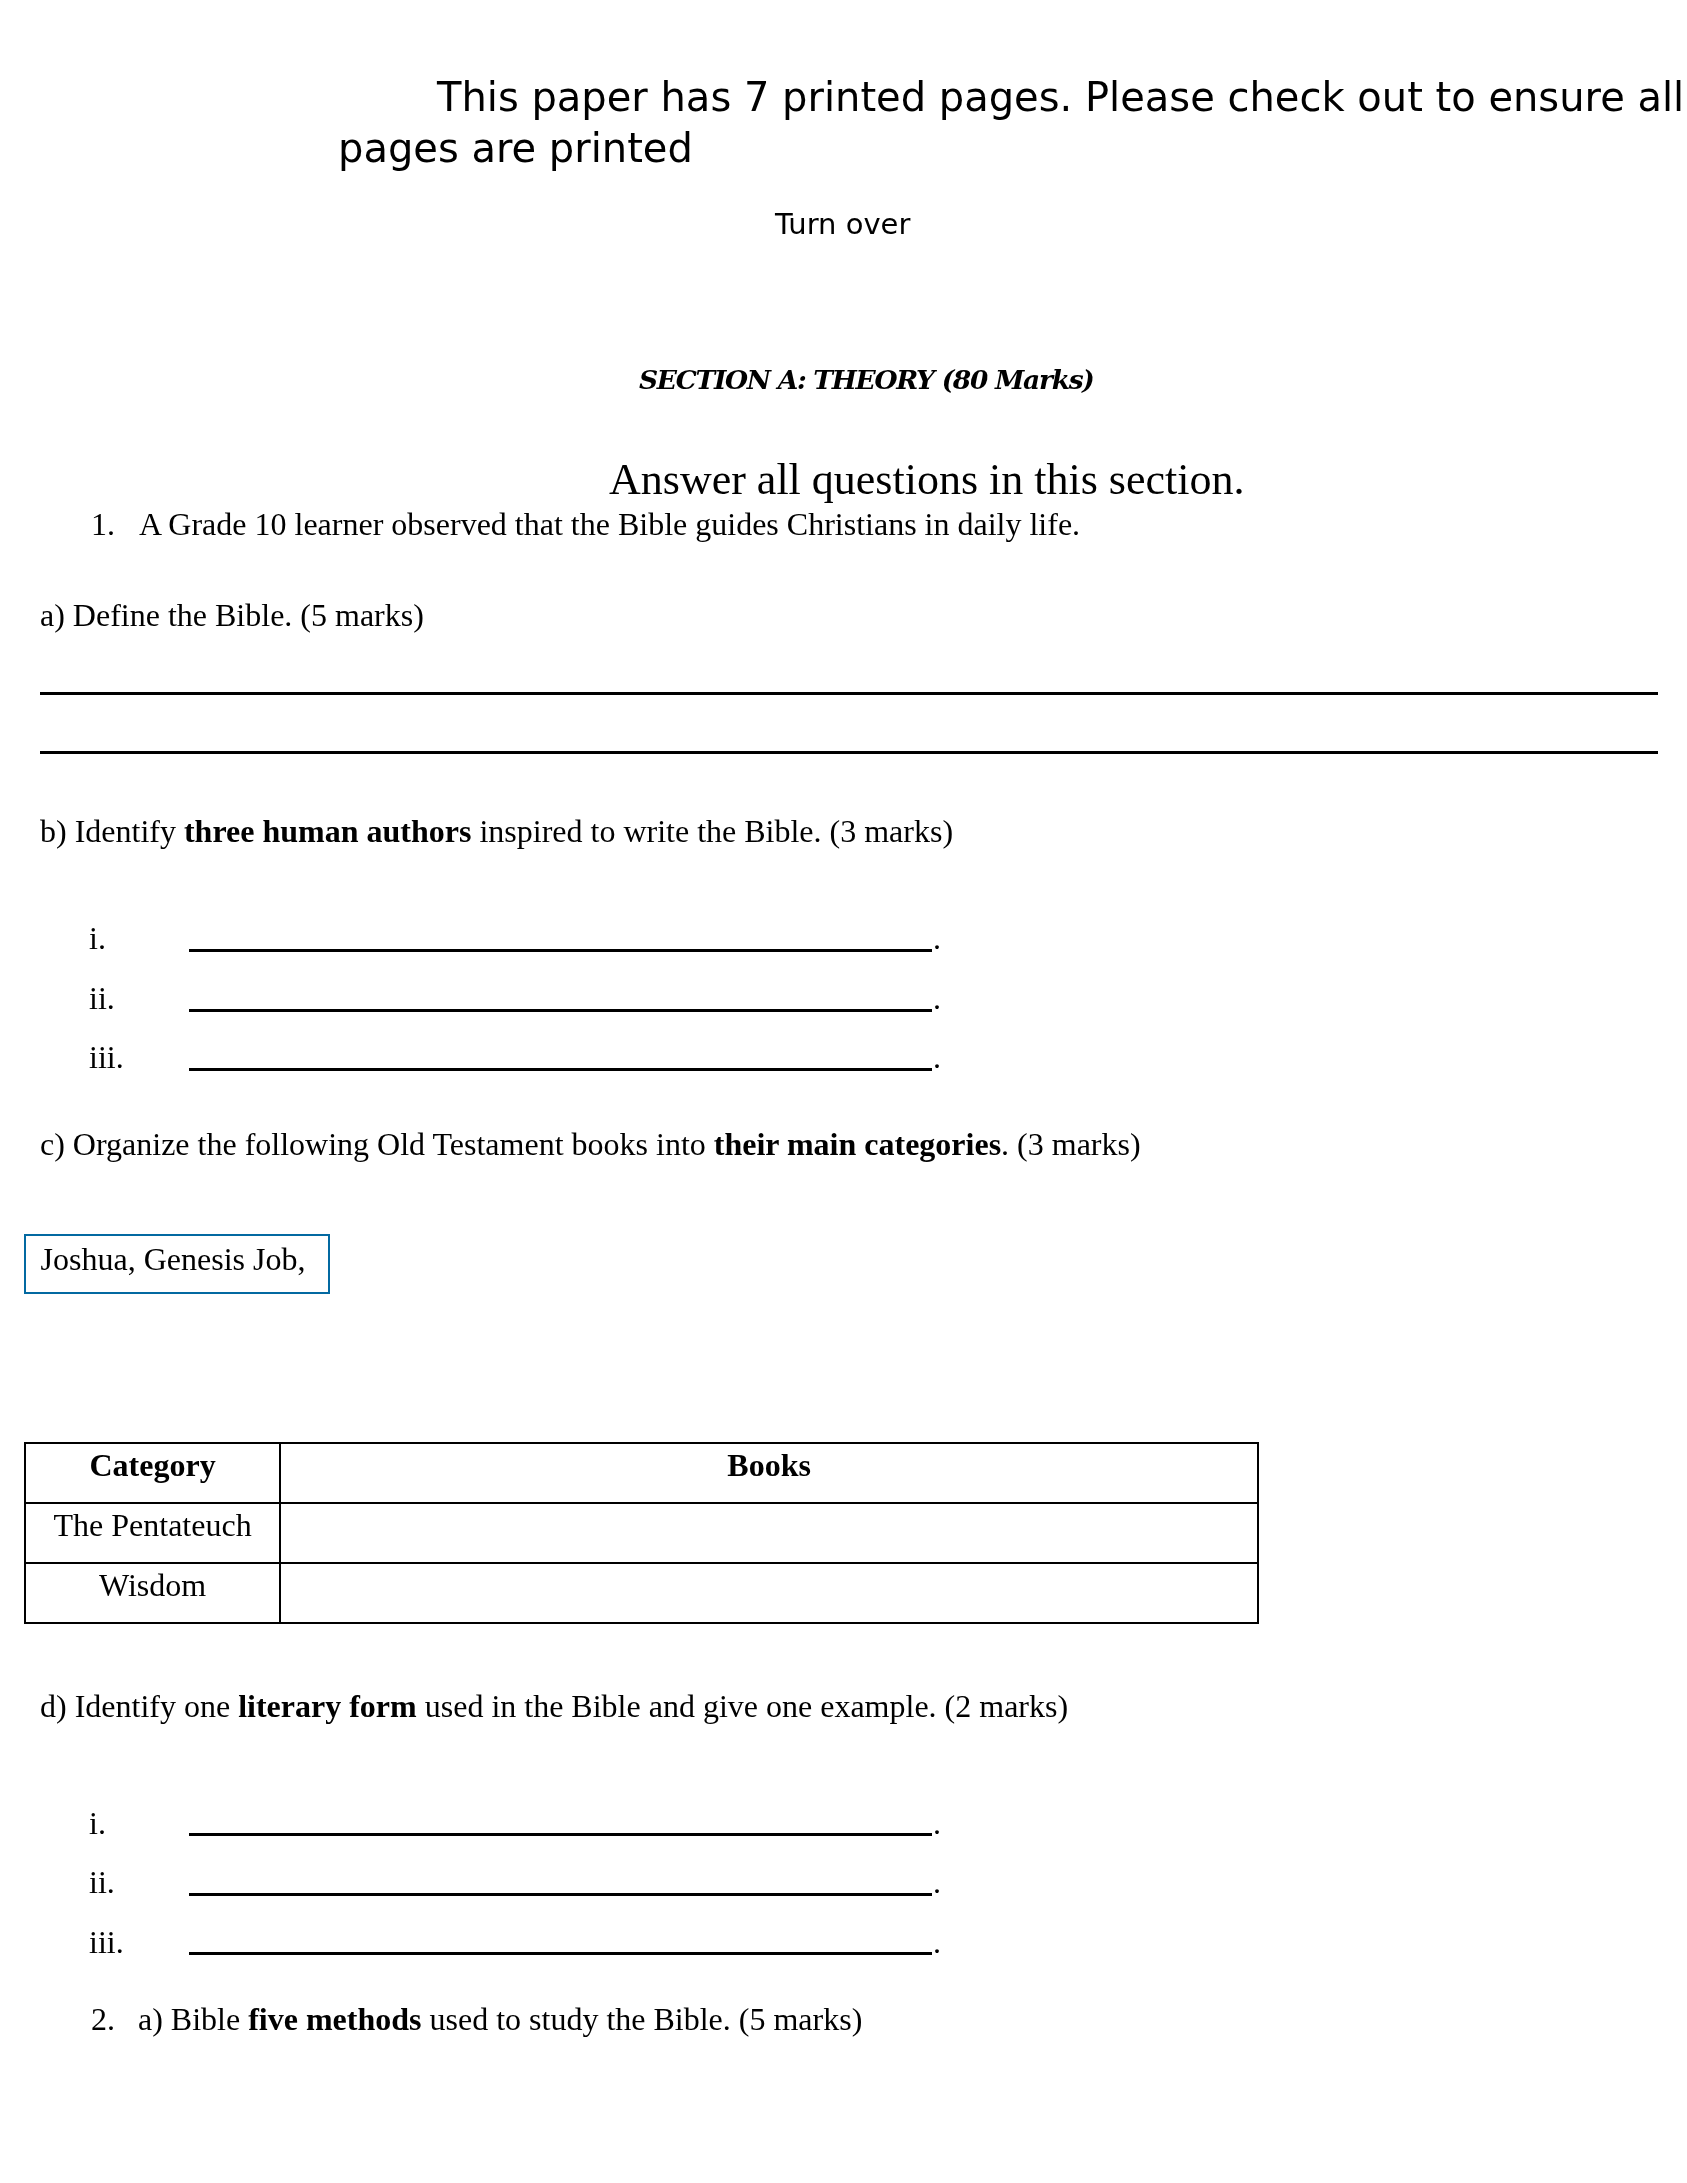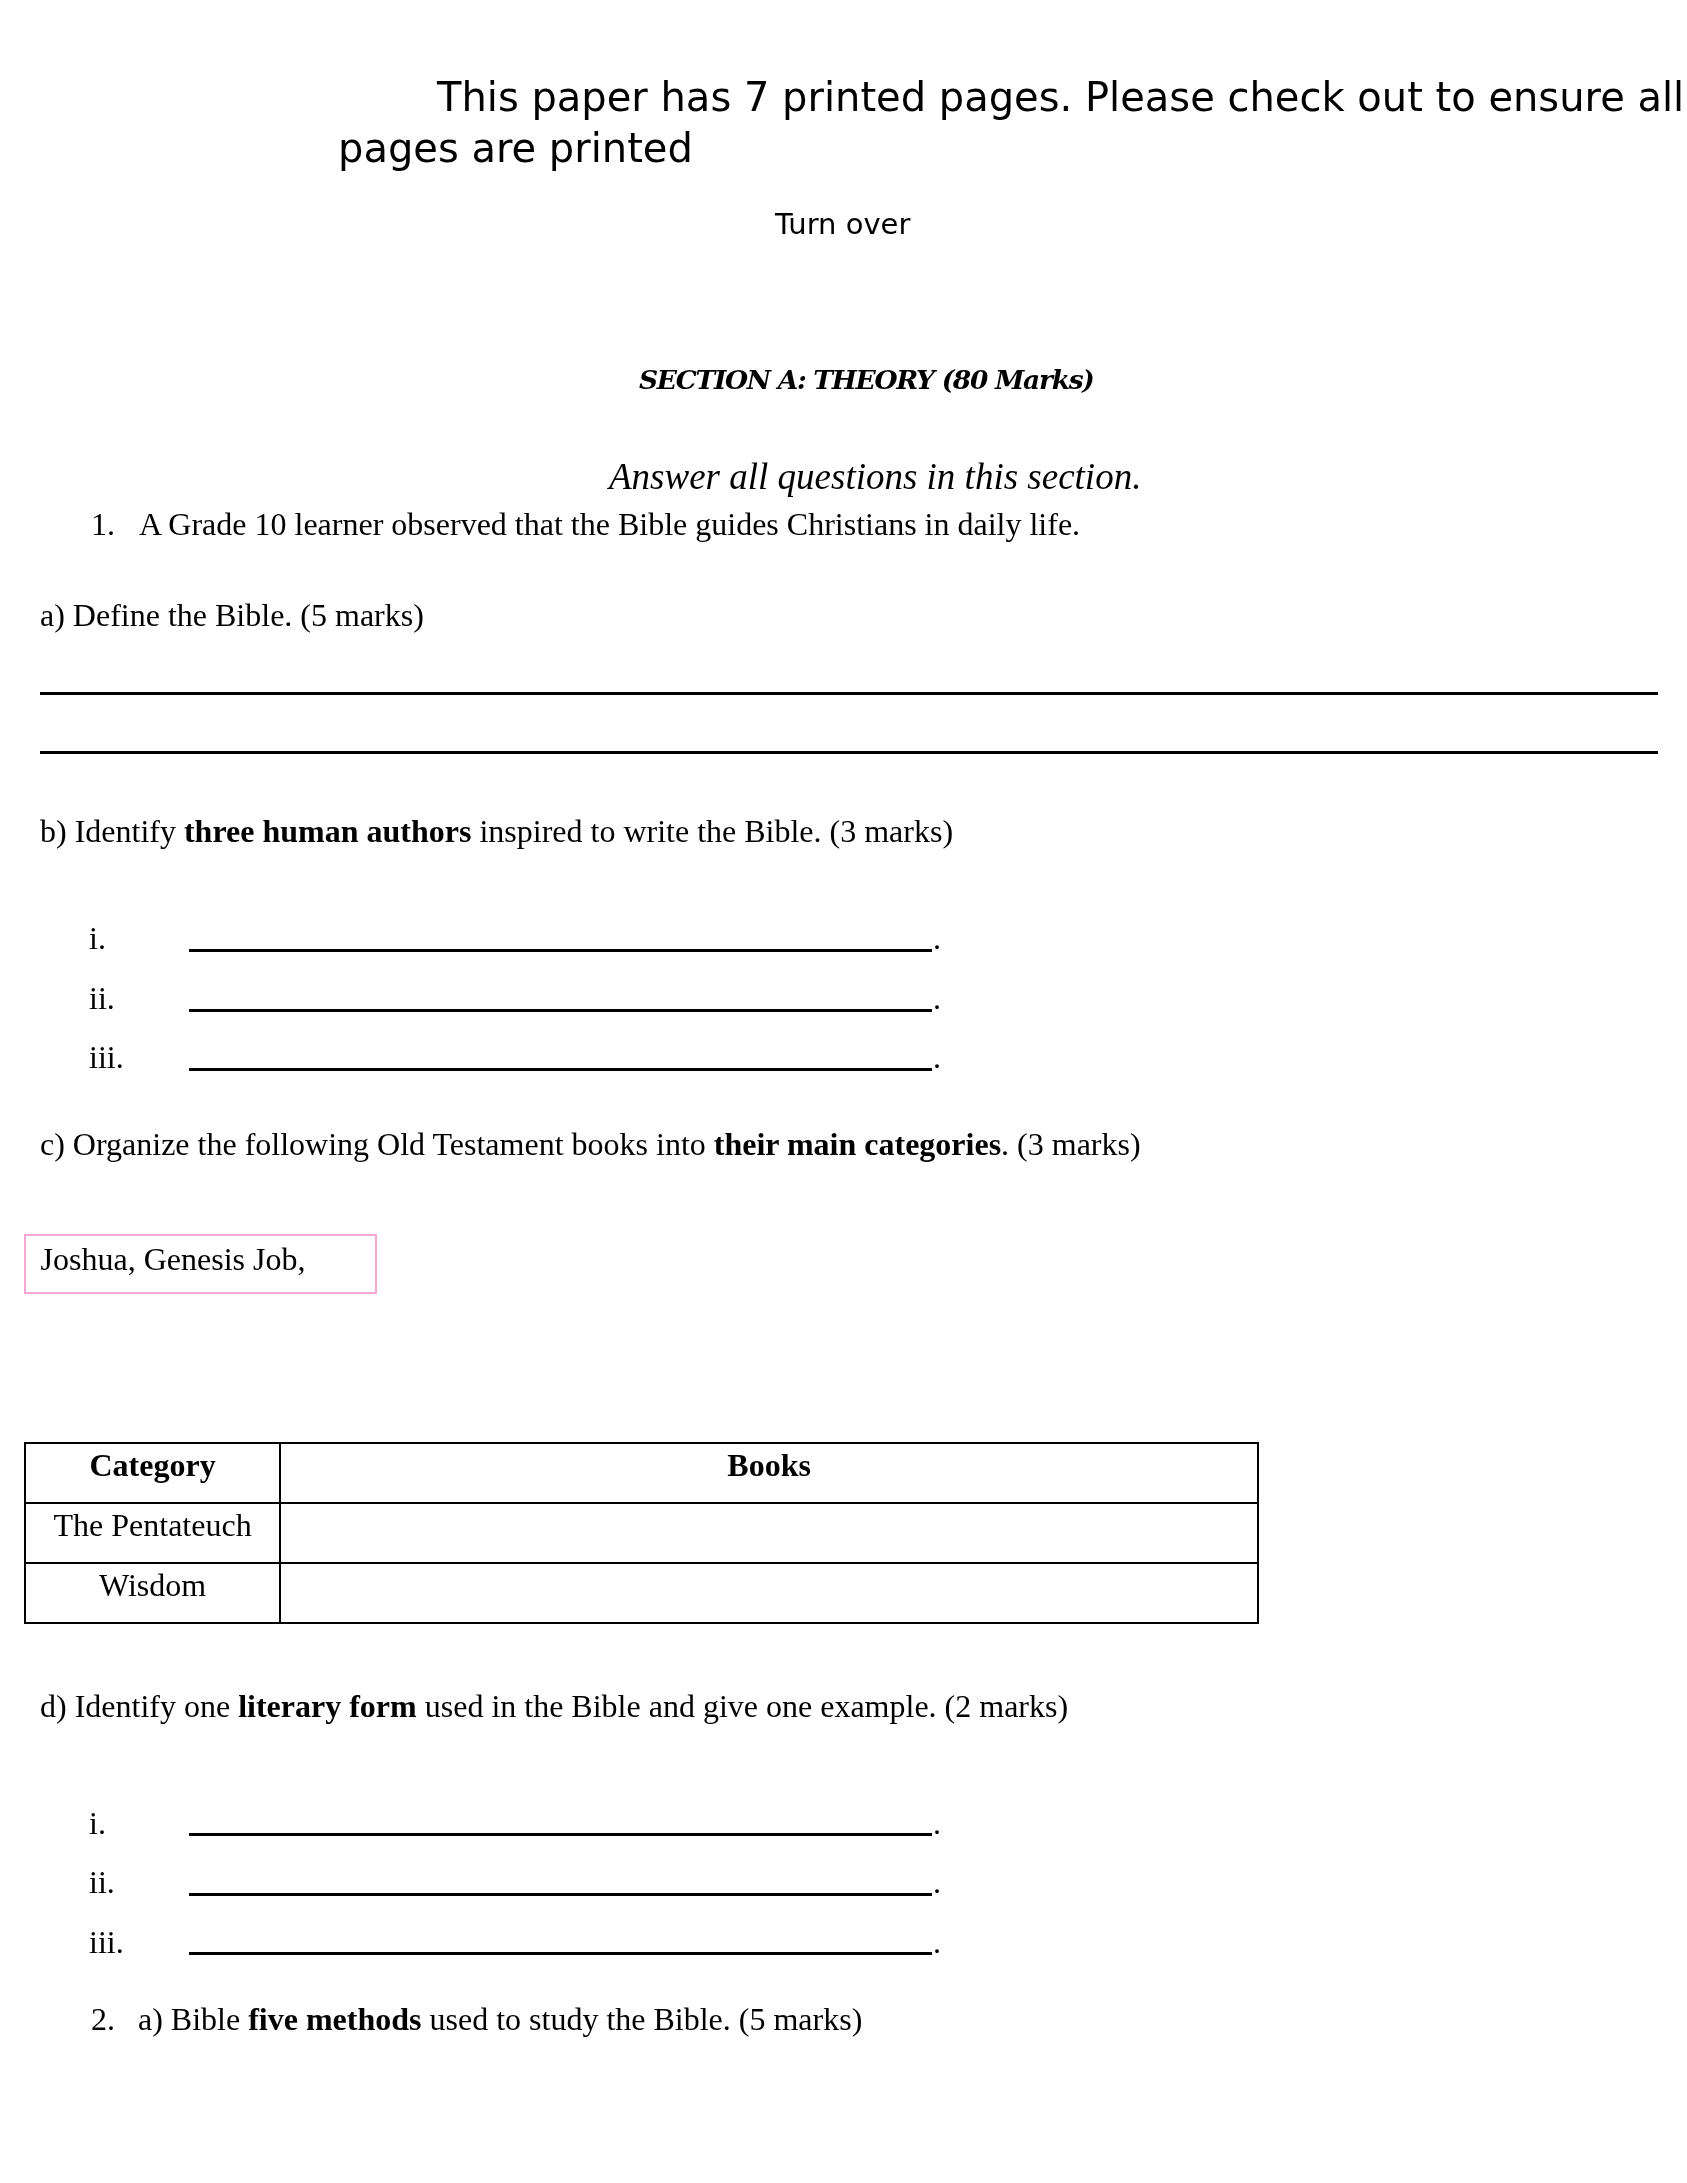--- a/index.html
+++ b/index.html
@@ -3,27 +3,27 @@
 <meta charset="utf-8">
 <style>
   html, body { margin: 0; padding: 0; background: #ffffff; }
   body { width: 1687px; height: 2183px; position: relative; overflow: hidden; color: #000; }
   .abs { position: absolute; white-space: nowrap; }
   .sans { font-family: "DejaVu Sans", sans-serif; }
   .serif { font-family: "Liberation Serif", "DejaVu Serif", serif; }
   .notice { font-size: 40px; line-height: 1; }
   .turnover { font-size: 29px; line-height: 1; }
   .section-title { font-family: "DejaVu Serif", serif; font-style: italic; font-weight: bold; font-size: 26.5px; letter-spacing: -1.3px; line-height: 1; }
-  .instruction { font-style: italic; font-size: 37px; line-height: 1; }
+  .instruction { font-size: 44px; line-height: 1; }
   .q { font-size: 32px; line-height: 1; }
   .q b { font-weight: bold; }
   .answer-line { position: absolute; height: 2.6px; background: #000; }
   .period { position: absolute; font-size: 32px; line-height: 1; }
   .numeral { font-size: 32px; line-height: 1; }
-  .word-box { position: absolute; left: 24px; top: 1234px; width: 302px; height: 56px; border: 2px solid #f9a8d4; box-sizing: content-box; padding-left: 47px; }
+  .word-box { position: absolute; left: 24px; top: 1234px; width: 302px; height: 56px; border: 2px solid #0369a1; box-sizing: content-box; }
   .word-box span { position: absolute; left: 14.6px; top: 6.6px; font-size: 32px; line-height: 1; }
   table.cat-table { position: absolute; left: 24px; top: 1442px; width: 1235px; border-collapse: collapse; }
   table.cat-table td, table.cat-table th { border: 2px solid #000; height: 54px; vertical-align: top; padding: 4px 14.6px 0 14.6px; font-size: 32px; line-height: 1.1; font-family: "Liberation Serif", "DejaVu Serif", serif; }
   table.cat-table th { font-weight: bold; text-align: center; }
   table.cat-table td.cat { text-align: center; width: 224px; }
   table.cat-table th.cat-h { width: 224px; }
 </style>
 </head>
 <body>
 

